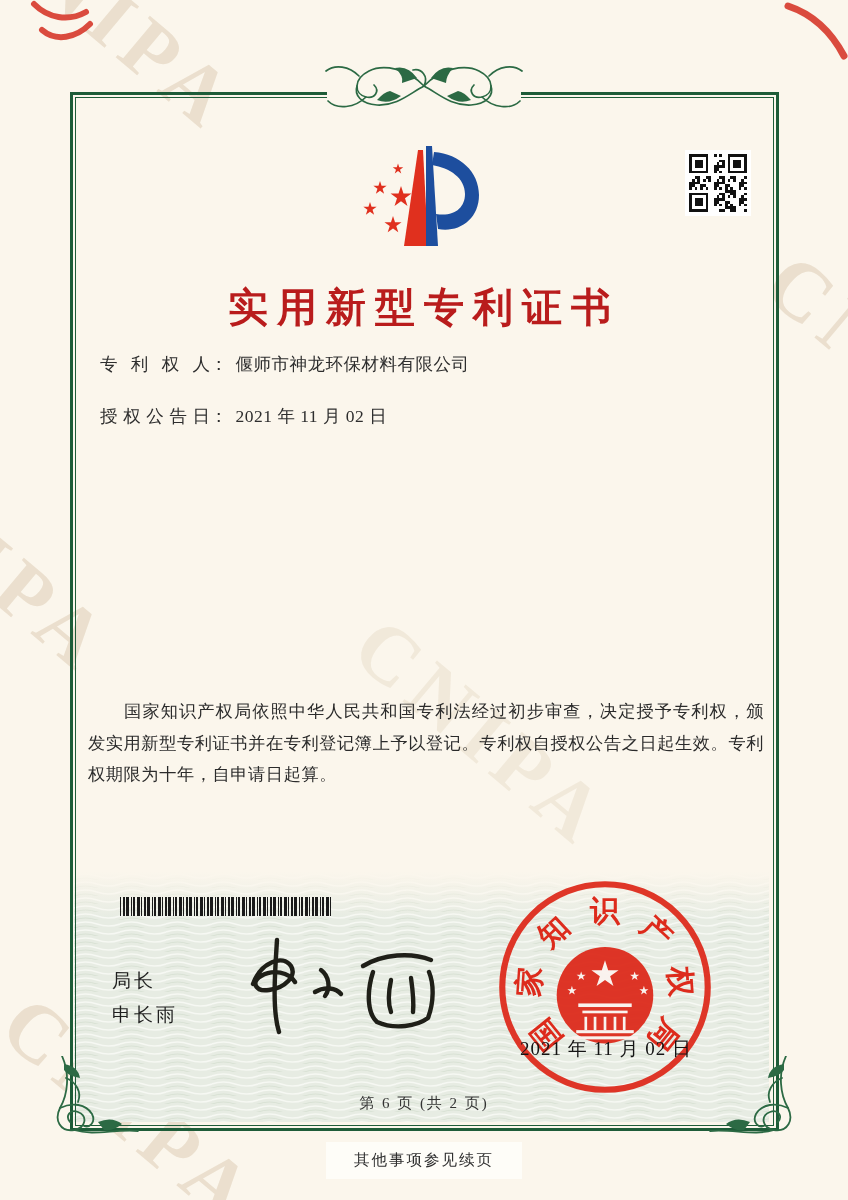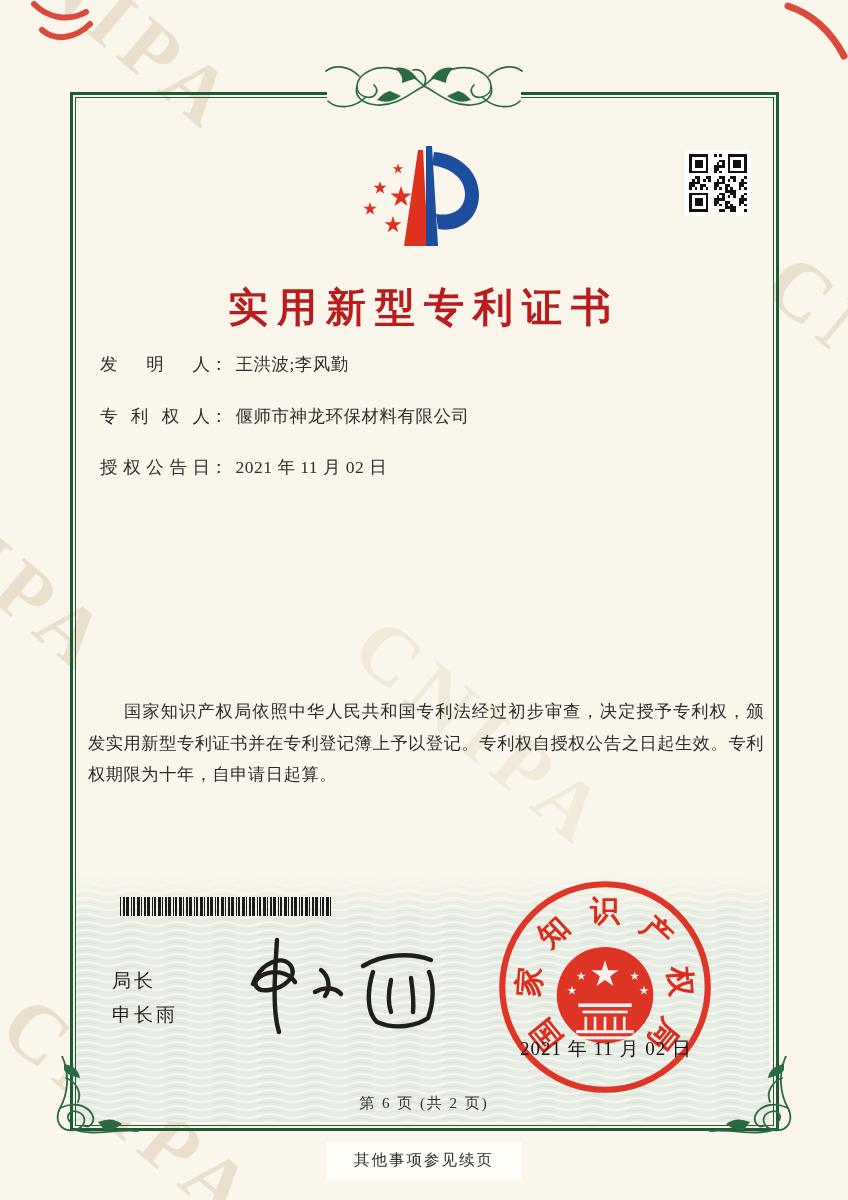--- a/index.html
+++ b/index.html
@@ -280,23 +280,20 @@
       <rect x="16" y="2" width="3" height="3" fill="#111"></rect>
       <rect x="0" y="14" width="7" height="7" fill="#111"></rect>
       <rect x="1" y="15" width="5" height="5" fill="#fff"></rect>
       <rect x="2" y="16" width="3" height="3" fill="#111"></rect>
     </svg>
 
   <div class="title">实用新型专利证书</div>
 
   <div class="fields">
     <div class="frow">
-      <span class="flabel">发明人</span><span class="fcolon">：</span><span class="fvalue">王洪波;李风勤</span>
-    </div>
-    <div class="frow">
       <span class="flabel">专利权人</span><span class="fcolon">：</span><span class="fvalue">偃师市神龙环保材料有限公司</span>
     </div>
     <div class="frow">
       <span class="flabel">授权公告日</span><span class="fcolon">：</span><span class="fvalue">2021 年 11 月 02 日</span>
     </div>
   </div>
 
   <div class="paras">
     <p>国家知识产权局依照中华人民共和国专利法经过初步审查，决定授予专利权，颁发实用新型专利证书并在专利登记簿上予以登记。专利权自授权公告之日起生效。专利权期限为十年，自申请日起算。</p>
   </div>

